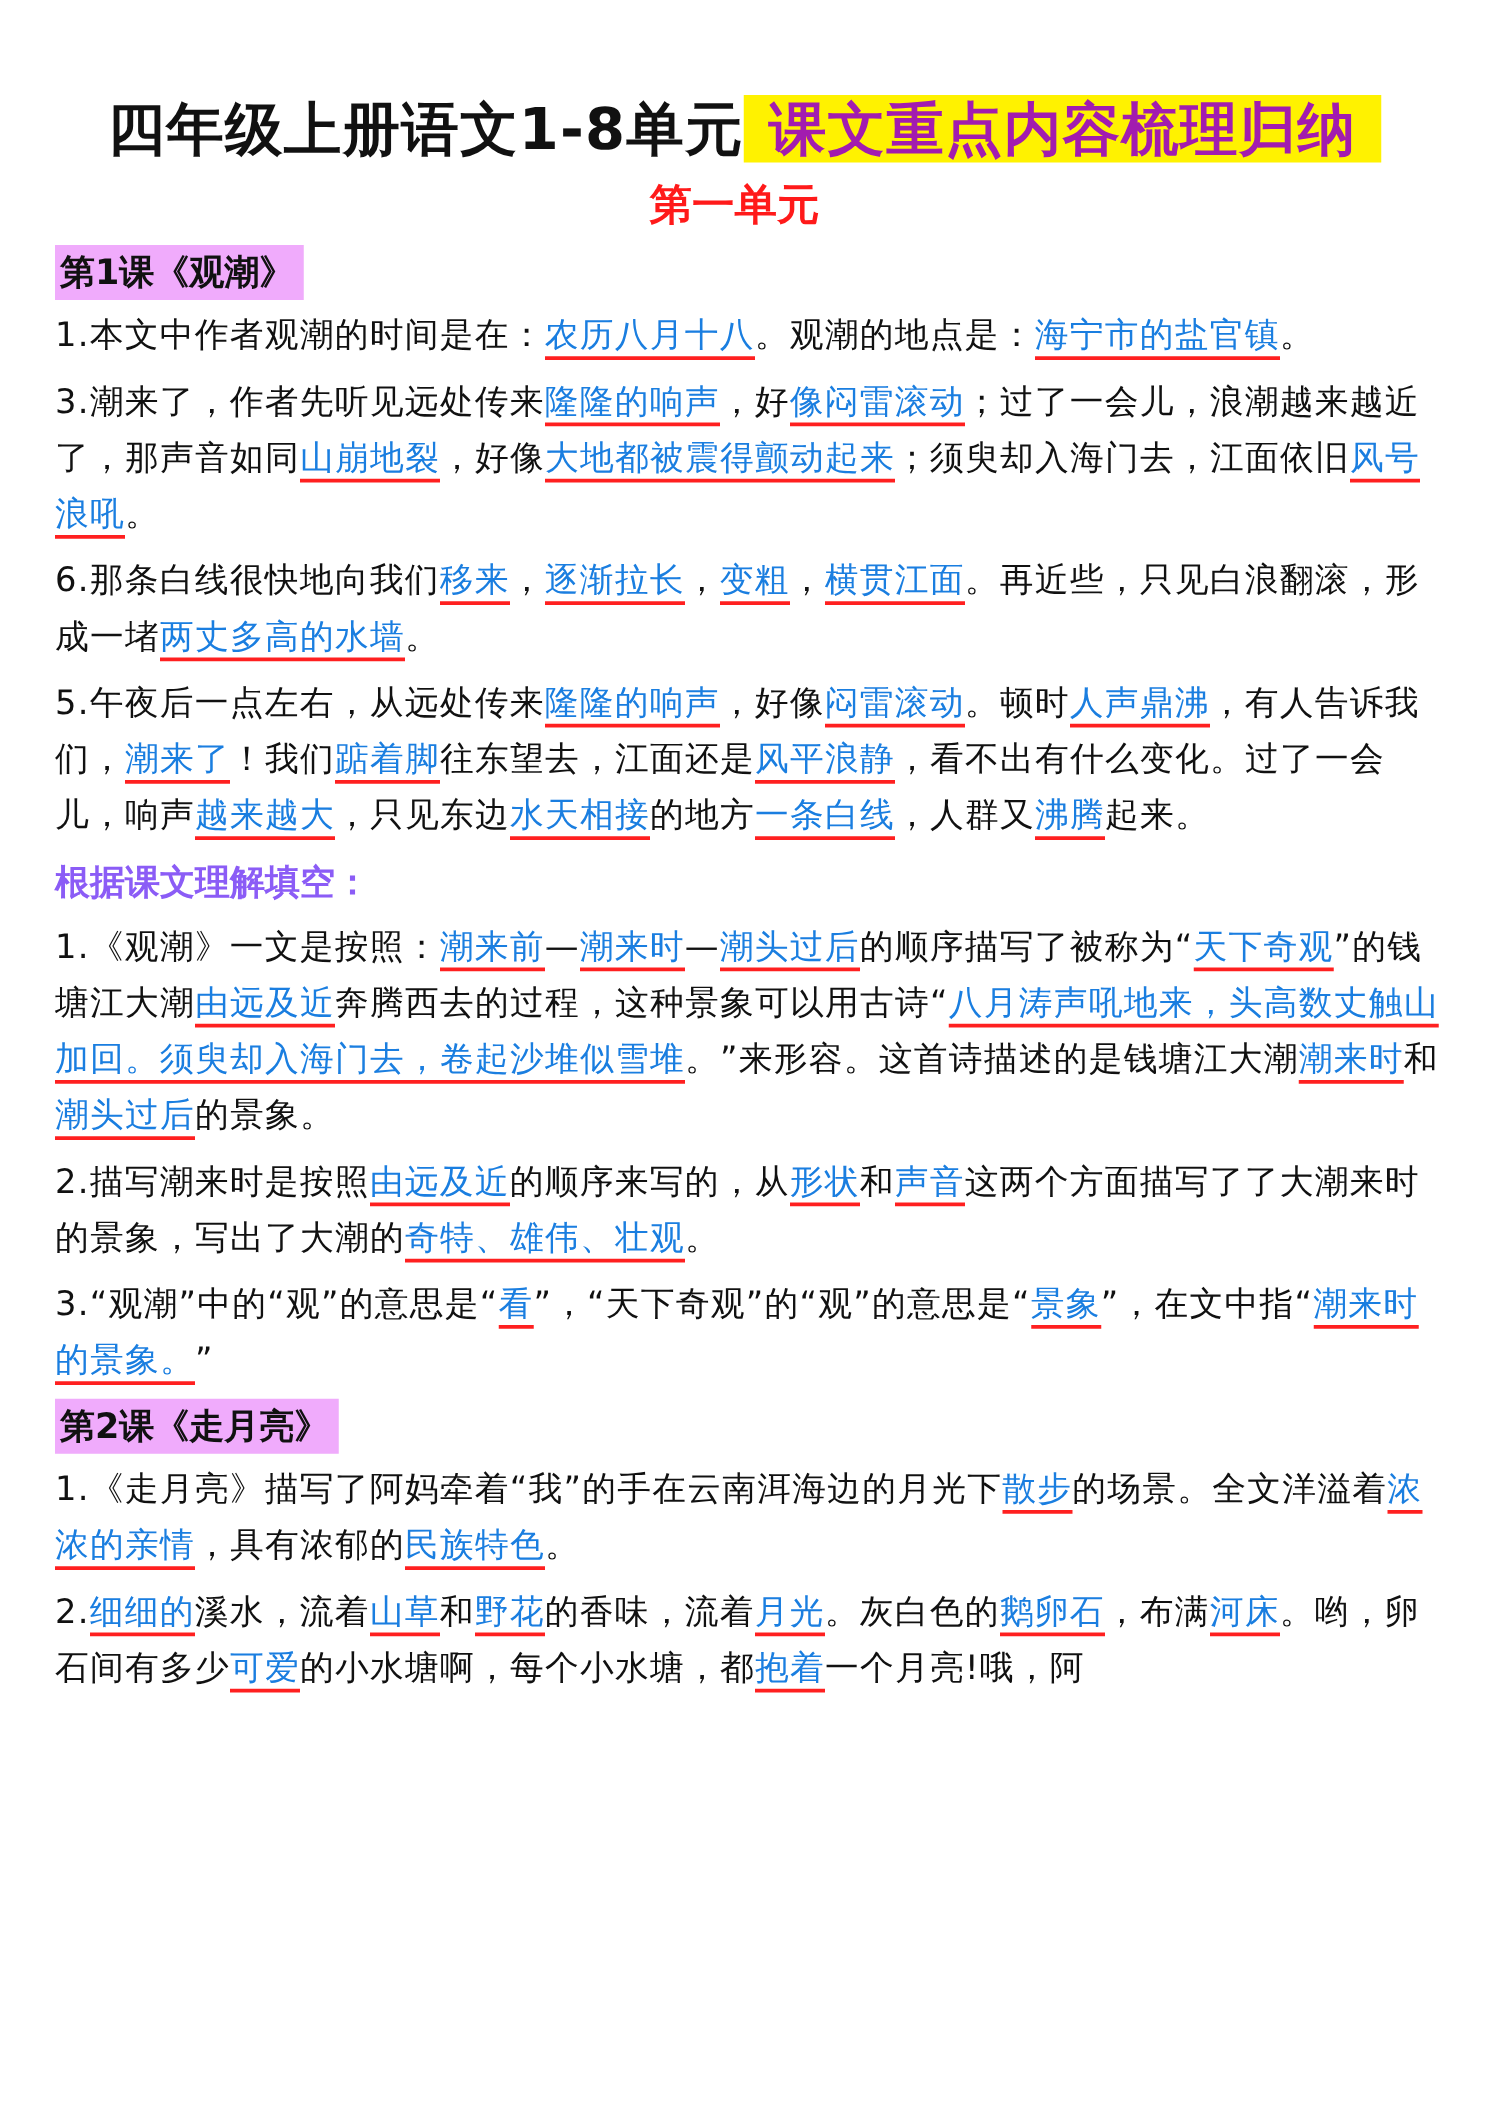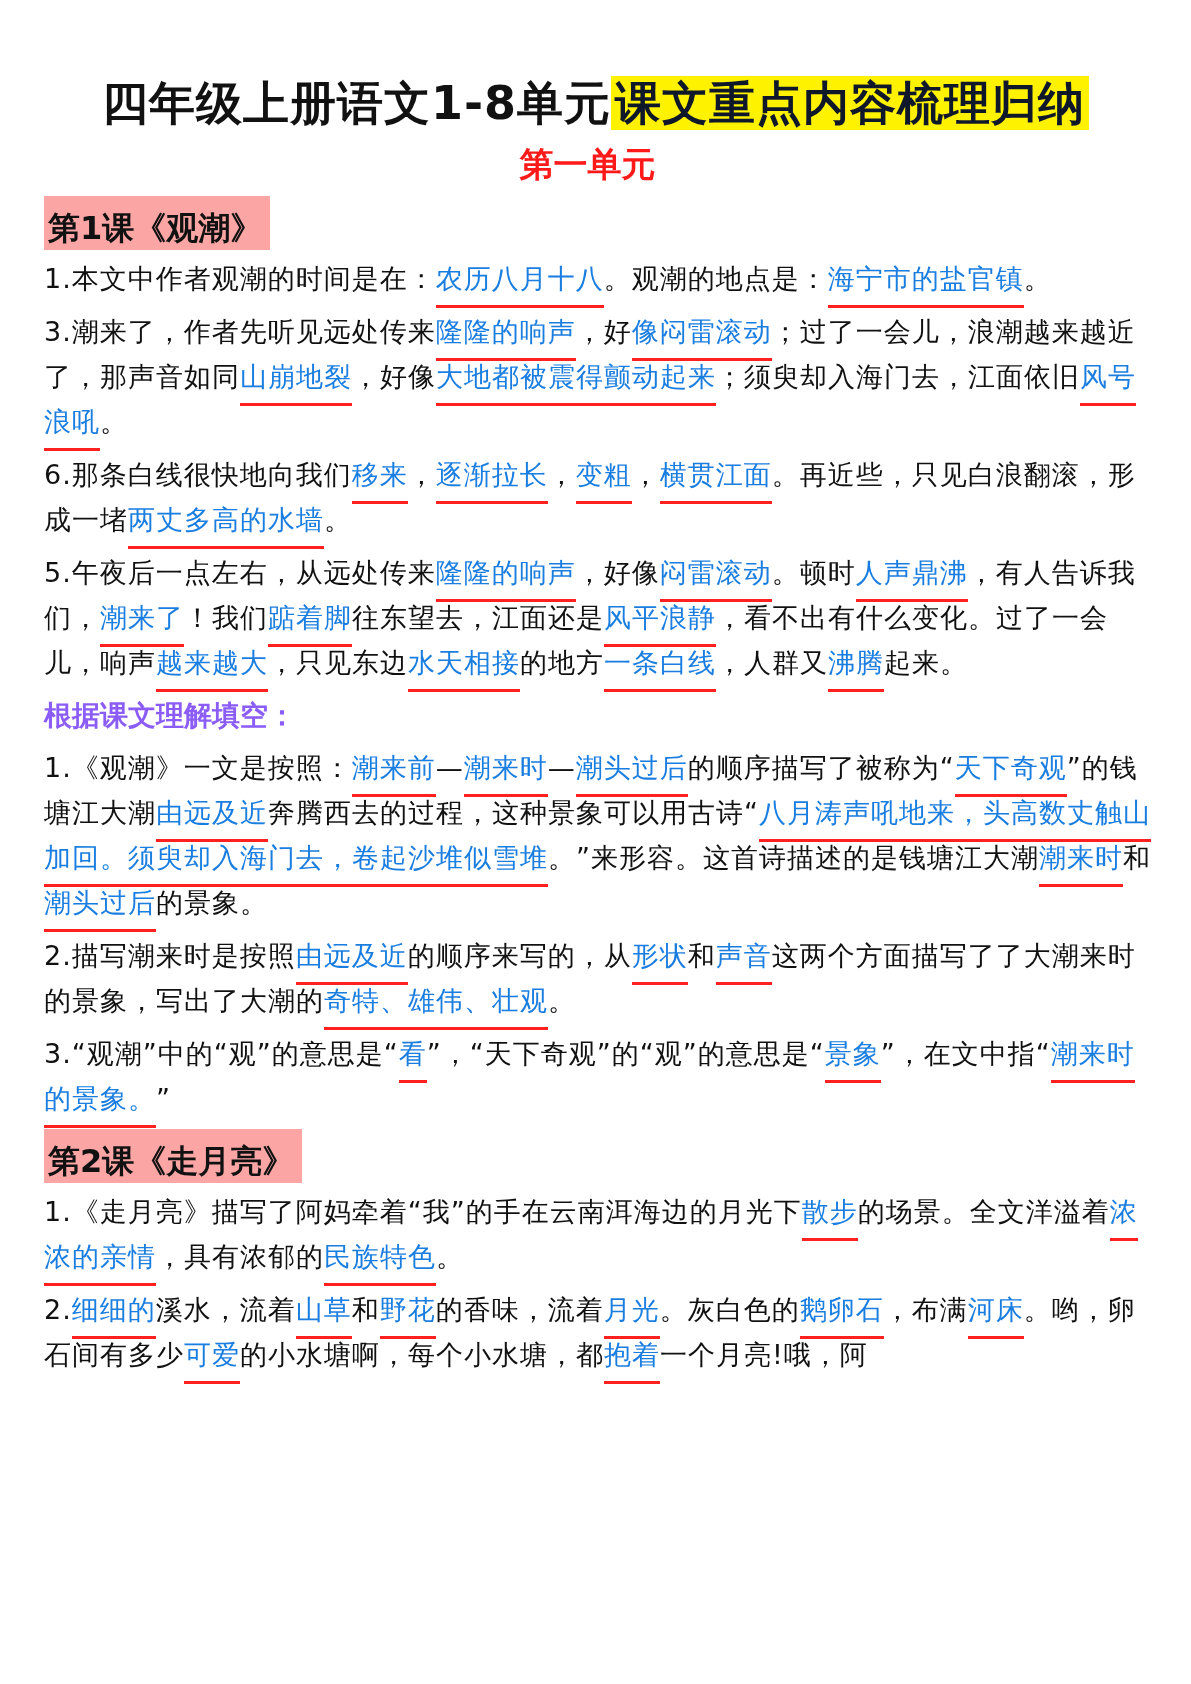--- a/index.html
+++ b/index.html
@@ -6,32 +6,32 @@
   body {
     width: 1191px; height: 1684px; overflow: hidden; position: relative;
     font-family: "DejaVu Sans", "Liberation Sans", sans-serif;
     color: #111111;
   }
   .page { position: absolute; left: 0; top: 0; width: 1191px; height: 1684px; }
   .title {
     position: absolute; left: 0; right: 0; top: 72px; text-align: center;
     font-size: 46px; font-weight: bold; letter-spacing: 1px; line-height: 62px;
   }
-  .title .hl { background: #fff200; color: #0f172a; padding: 0 4px; }
+  .title .hl { background: #fff200; color: #a21caf; padding: 0 20px; }
   .subtitle {
     position: absolute; left: 0; right: 16px; top: 140px; text-align: center;
     font-size: 34px; font-weight: bold; color: #ff1a1a; line-height: 48px;
   }
   .content { position: absolute; left: 44px; top: 196px; width: 1110px; }
   .lesson-head {
-    display: inline-block; background: #fca5a5; font-weight: bold;
-    font-size: 32px; line-height: 44px; padding: 10px 8px 0 4px; margin: 0 0 6px 0;
+    display: inline-block; background: #f0abfc; font-weight: bold;
+    font-size: 28px; line-height: 44px; padding: 0 8px 0 4px; margin: 0 0 6px 0;
   }
   .para { font-size: 27px; line-height: 45px; margin: 0 0 8px 0; letter-spacing: 1px; }
-  .ans { color: #1a7ee0; border-bottom: 3px solid #ff2020; padding-bottom: 11px; }
+  .ans { color: #1a7ee0; border-bottom: 3px solid #ff2020; padding-bottom: 1px; }
   .section-red { color: #8b5cf6; font-weight: bold; font-size: 28px; line-height: 46px; margin: 4px 0 6px 0; }
 </style>
 </head>
 <body>
 
 <div class="page">
   <div class="title">
     <span>四年级上册语文1-8单元</span><span class="hl">课文重点内容梳理归纳</span>
   </div>
   <div class="subtitle">第一单元</div>

